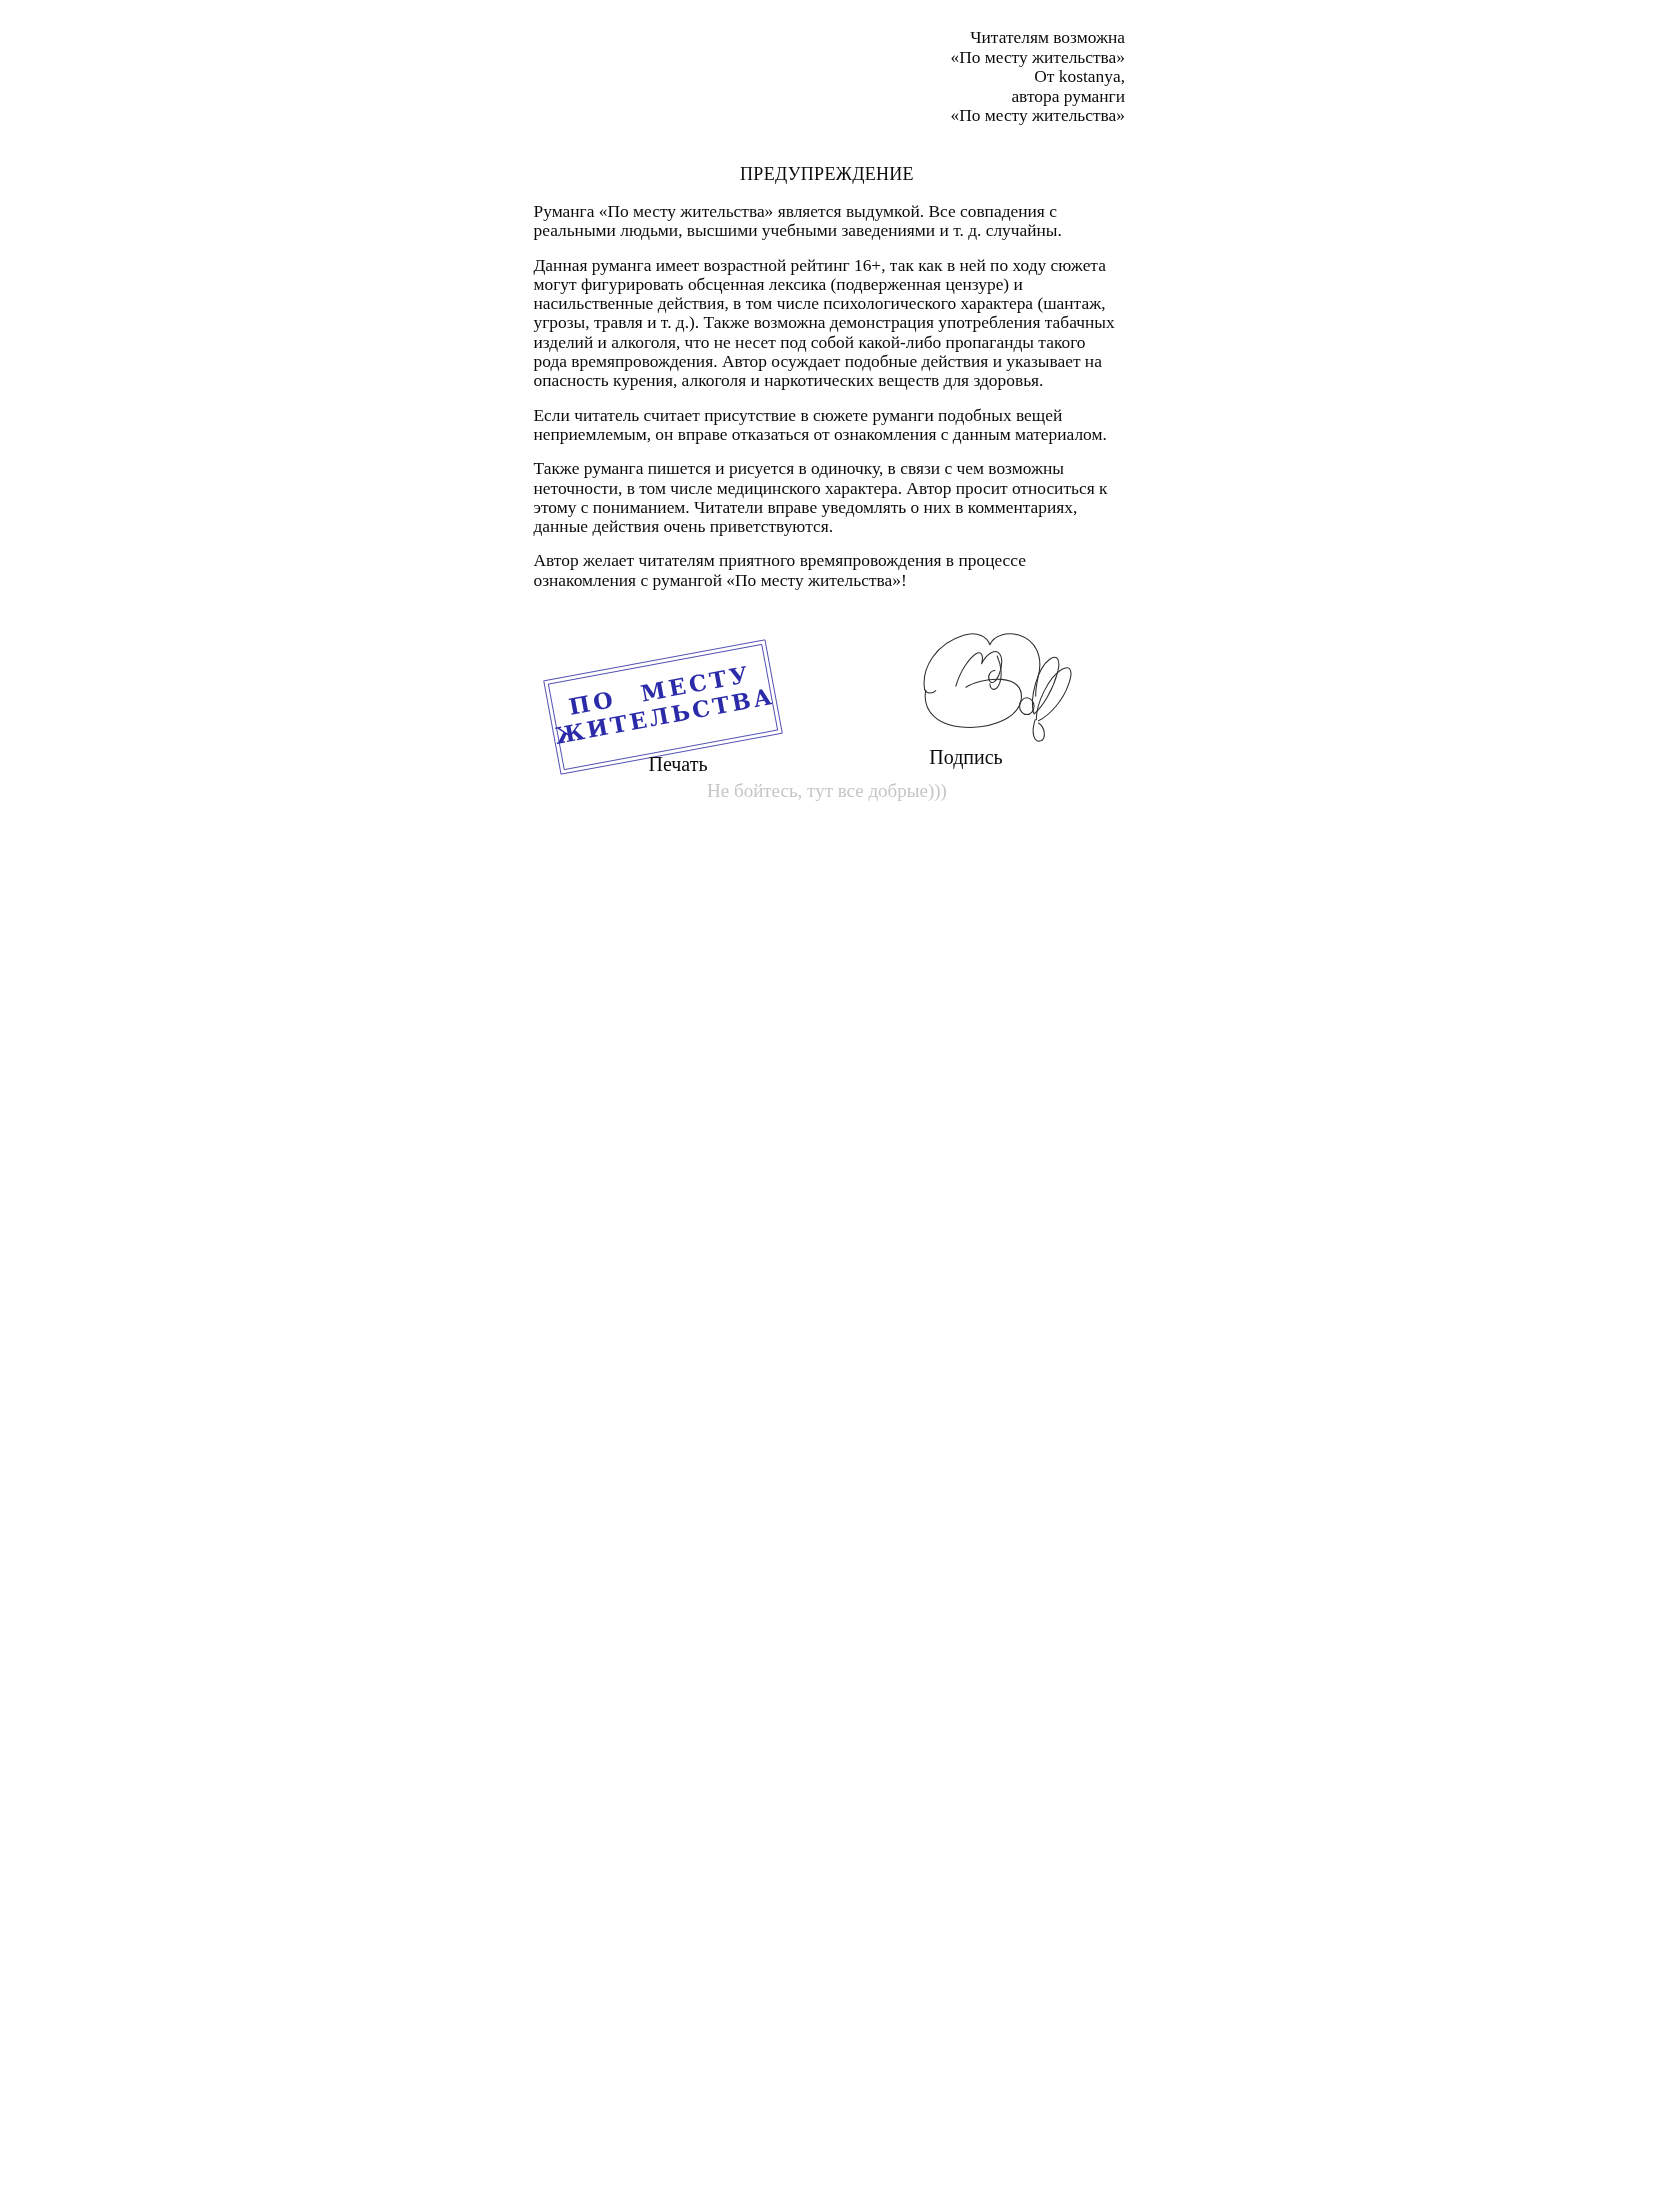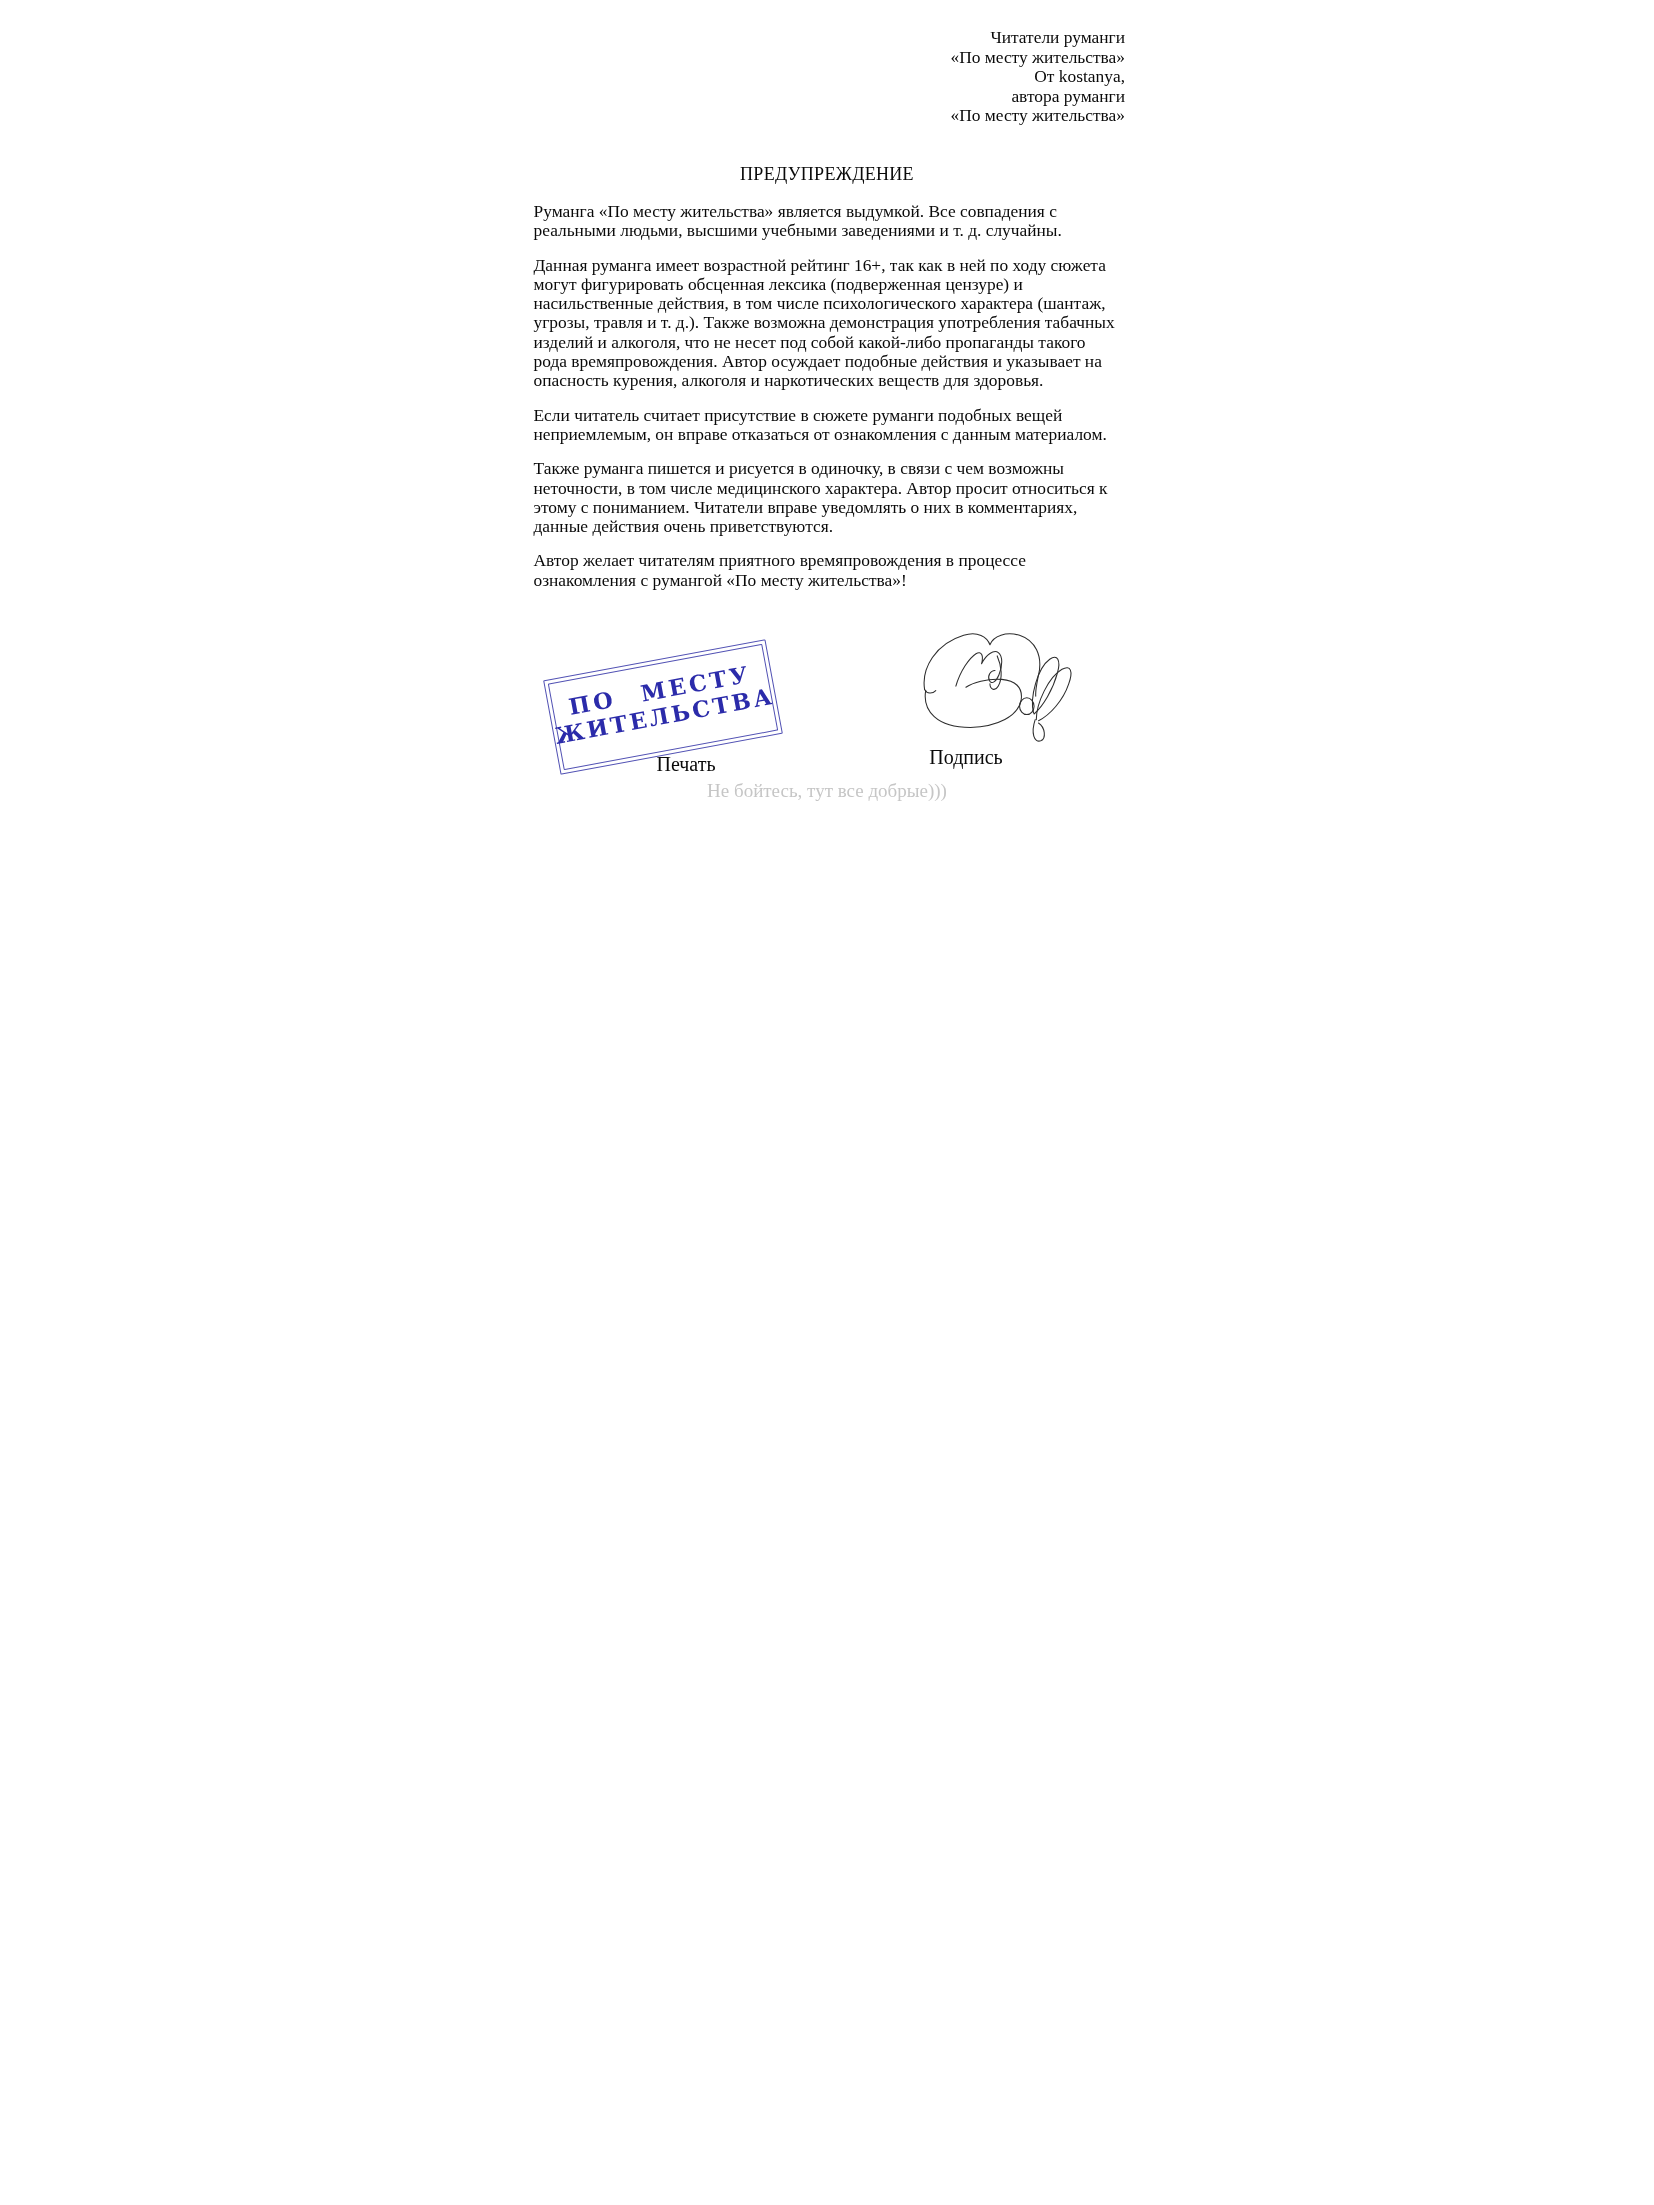--- a/index.html
+++ b/index.html
@@ -63,21 +63,21 @@
     font-weight:700;
     color:var(--ink);
     font-size:22.4px;
     line-height:26px;
     letter-spacing:2.8px;
     white-space:nowrap;
   }
   .stamp-line.first{word-spacing:14.6px;letter-spacing:3.4px;}
   .stamp-label{
     position:absolute;
-    left:148px;top:753px;
+    left:140px;top:753px;
     width:84px;
     text-align:center;
     font-size:20px;
   }
   
   .signature{
     position:absolute;
     left:423px;top:631px;
     width:162px;height:118px;
   }
@@ -97,21 +97,21 @@
     font-size:19px;
     color:var(--note-color);
   }
 </style>
 </head>
 <body>
 
 <div class="page">
 
   <div class="address">
-    <div>Читатели руманги</div>
+    <div>Читателям возможна</div>
     <div>«По месту жительства»</div>
     <div>От kostanya,</div>
     <div>автора руманги</div>
     <div>«По месту жительства»</div>
   </div>
 
   <h1 class="heading">ПРЕДУПРЕЖДЕНИЕ</h1>
 
   <div class="content">
     <p>Руманга «По месту жительства» является выдумкой. Все совпадения с реальными людьми, высшими учебными заведениями и т. д. случайны.</p>

